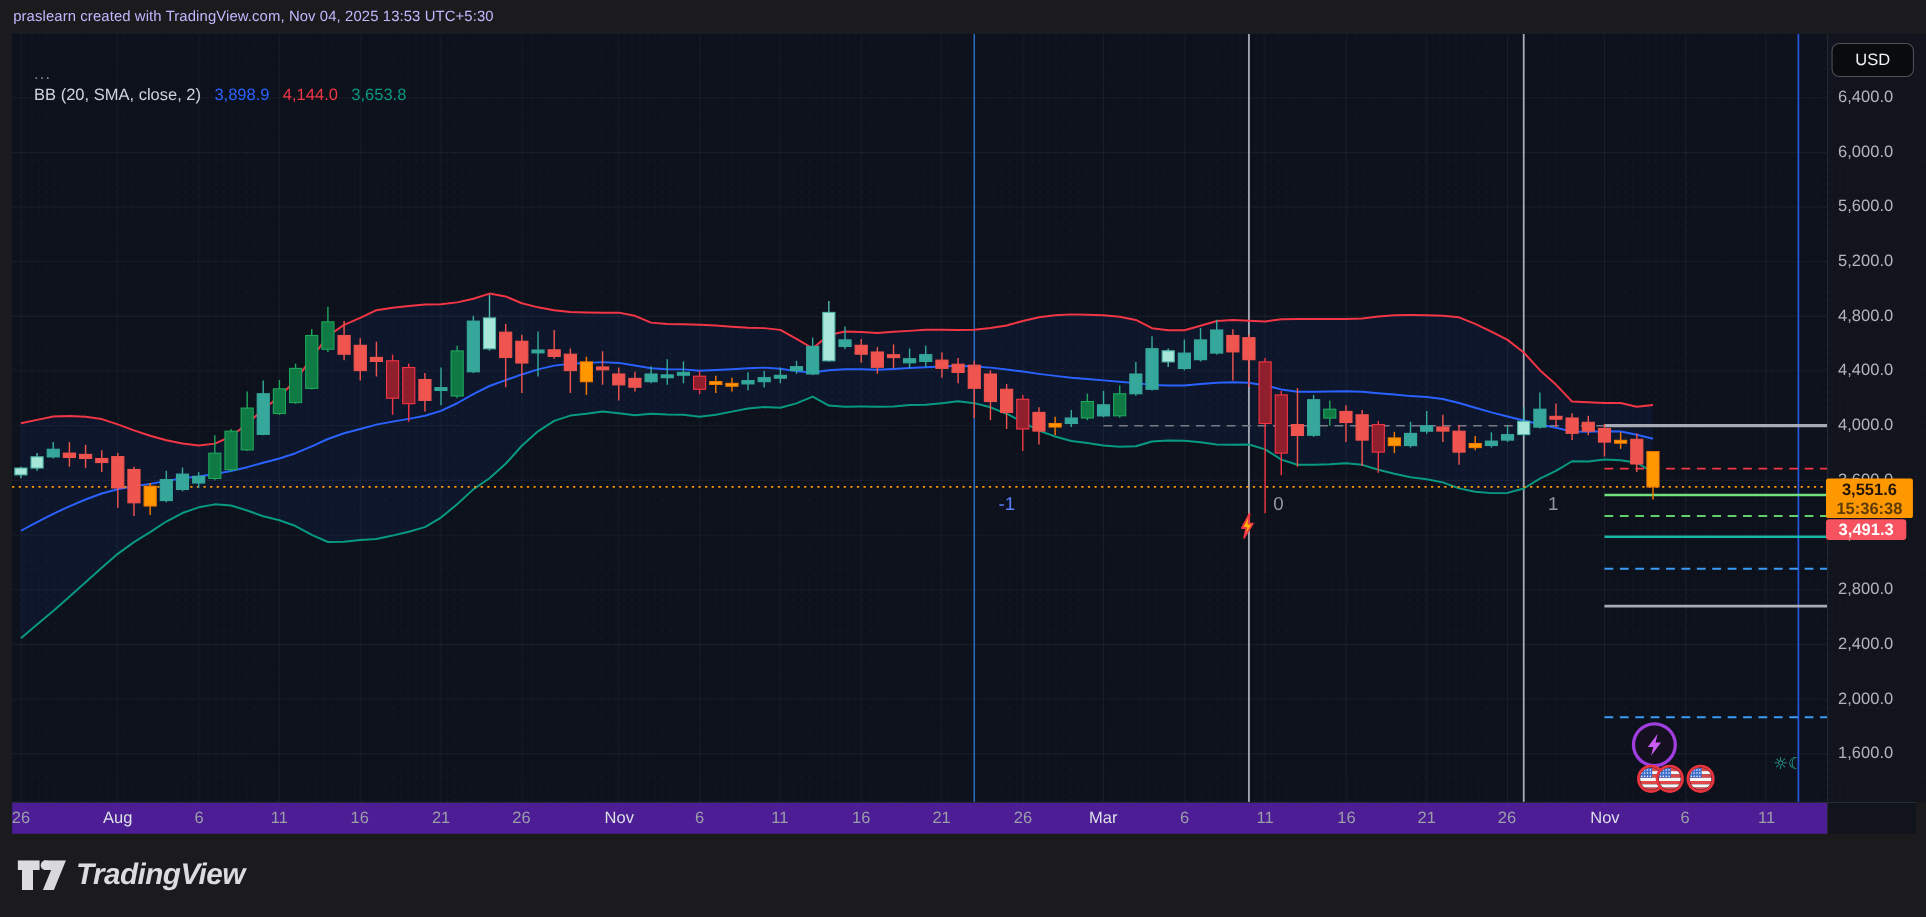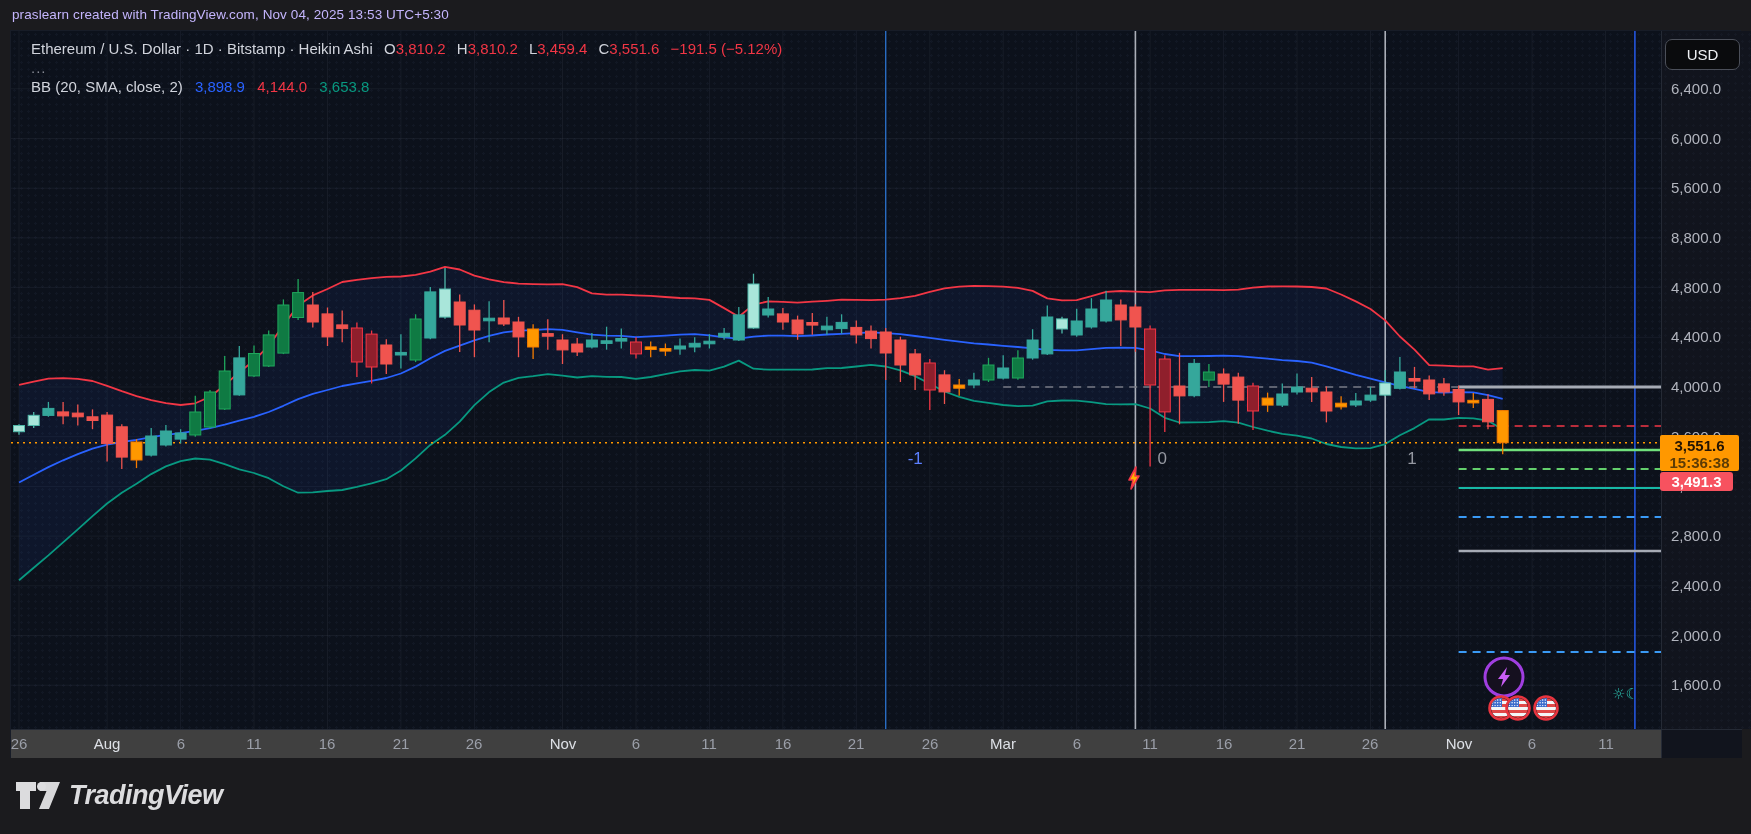--- a/index.html
+++ b/index.html
@@ -4,21 +4,21 @@
 <style>
   html,body{margin:0;padding:0;background:#1b1b1e;width:1751px;height:834px;overflow:hidden;
     font-family:"Liberation Sans","DejaVu Sans",sans-serif;-webkit-font-smoothing:antialiased;}
   .topbar{position:absolute;left:0;top:0;width:1751px;height:30px;background:#1b1b1e;}
   .topbar span{position:absolute;left:12px;top:7px;font-size:13.5px;color:#c4b5fd;letter-spacing:.1px;}
   .panel{position:absolute;left:10px;top:30px;width:1731px;height:728px;background:#0c111b;border:1px solid #171c27;box-sizing:border-box;}
   .plot{position:absolute;left:0;top:0;width:1650px;height:698px;overflow:hidden;
     background-image:radial-gradient(rgba(130,150,190,0.05) 1px,transparent 1.1px);background-size:7px 7px;}
   .paxis{position:absolute;left:1650px;top:0;width:80px;height:698px;background:#11141d;border-left:1px solid #252a35;
     background-image:radial-gradient(rgba(130,150,190,0.04) 1px,transparent 1.1px);background-size:7px 7px;padding-left:45px;}
-  .taxis{position:absolute;left:0;top:698px;width:1650px;height:29px;border-top:1px solid #252a35;background:#404040;overflow:hidden;}
+  .taxis{position:absolute;left:0;top:698px;width:1650px;height:29px;border-top:1px solid #252a35;background:#4c1d95;overflow:hidden;}
   .tcorner{position:absolute;left:1650px;top:698px;width:80px;height:29px;border-top:1px solid #252a35;border-left:1px solid #252a35;background:#11141d;}
   .usd-btn{position:absolute;left:3px;top:8px;width:73px;height:29px;background:#0a0b0d;border:1px solid #4b4f59;border-radius:7px;
     color:#f0f2f5;font-size:15px;display:flex;align-items:center;justify-content:center;cursor:pointer;}
   .plabel{position:absolute;left:0;width:80px;height:18px;color:#b2b5be;font-size:15px;line-height:18px;padding-left:9px;box-sizing:border-box;}
   .curlabel{position:absolute;left:-2px;width:79px;background:#ff9800;border-radius:2px;color:#30200a;text-align:center;z-index:5;}
   .curlabel .v{font-size:15px;font-weight:700;line-height:19px;padding-top:1px;color:#231403;}
   .curlabel .t{font-size:15px;line-height:16px;color:#5d3c05;font-weight:700;}
   .alertlabel{position:absolute;left:-2px;width:73px;background:#f7525f;border-radius:3px;color:#fff;text-align:center;
     font-size:15px;font-weight:700;line-height:19px;z-index:4;}
   .legend{position:absolute;left:20px;top:9px;z-index:10;font-size:15px;color:#d1d4dc;white-space:nowrap;}
@@ -379,44 +379,36 @@
           <circle cx="1529.1" cy="671.8" r="0.7" fill="#fff"></circle>
           <circle cx="1531.7" cy="671.8" r="0.7" fill="#fff"></circle>
           <circle cx="1534.3" cy="671.8" r="0.7" fill="#fff"></circle>
           <circle cx="1526.5" cy="674.6" r="0.7" fill="#fff"></circle>
           <circle cx="1529.1" cy="674.6" r="0.7" fill="#fff"></circle>
           <circle cx="1531.7" cy="674.6" r="0.7" fill="#fff"></circle>
           <circle cx="1534.3" cy="674.6" r="0.7" fill="#fff"></circle>
         </g>
         <text x="1601" y="668" font-size="15" fill="#2bb3a3" font-family="DejaVu Sans,sans-serif">☼☾</text>
       </svg>
-    <div class="legend">
-      <span>Ethereum / U.S. Dollar · 1D · Bitstamp · Heikin Ashi</span>
-      <span class="lab">O</span><span class="val">3,810.2</span>
-      <span class="lab">H</span><span class="val">3,810.2</span>
-      <span class="lab">L</span><span class="val">3,459.4</span>
-      <span class="lab">C</span><span class="val">3,551.6</span>
-      <span class="val" style="margin-left:7px">−191.5 (−5.12%)</span>
-    </div>
     <div class="more-row">...</div>
     <div class="bb-row">
       <span>BB (20, SMA, close, 2)</span>
       <span class="b1">3,898.9</span>
       <span class="b2">4,144.0</span>
       <span class="b3">3,653.8</span>
     </div>
   </div>
 
   <div class="paxis">
     <div class="usd-btn">USD</div>
     <div id="paxis-labels">
         <div class="plabel" style="top:49px">6,400.0</div>
         <div class="plabel" style="top:99px">6,000.0</div>
         <div class="plabel" style="top:148px">5,600.0</div>
-        <div class="plabel" style="top:198px">8,800.0</div>
+        <div class="plabel" style="top:198px">5,200.0</div>
         <div class="plabel" style="top:248px">4,800.0</div>
         <div class="plabel" style="top:297px">4,400.0</div>
         <div class="plabel" style="top:347px">4,000.0</div>
         <div class="plabel" style="top:397px">3,600.0</div>
         <div class="plabel" style="top:446px">3,200.0</div>
         <div class="plabel" style="top:496px">2,800.0</div>
         <div class="plabel" style="top:546px">2,400.0</div>
         <div class="plabel" style="top:596px">2,000.0</div>
         <div class="plabel" style="top:645px">1,600.0</div>
       </div>

